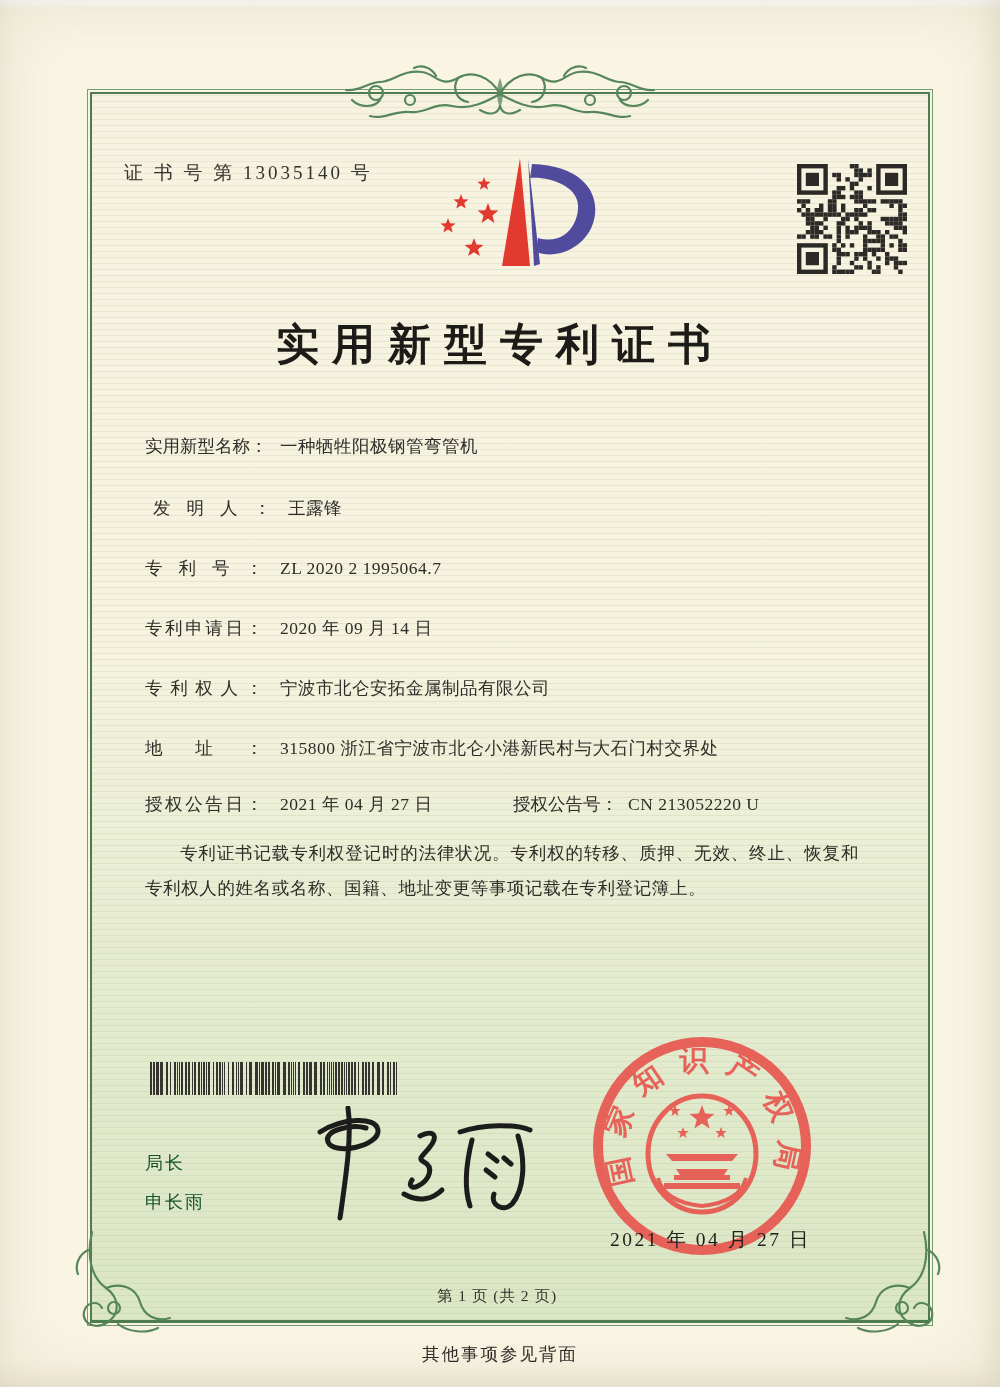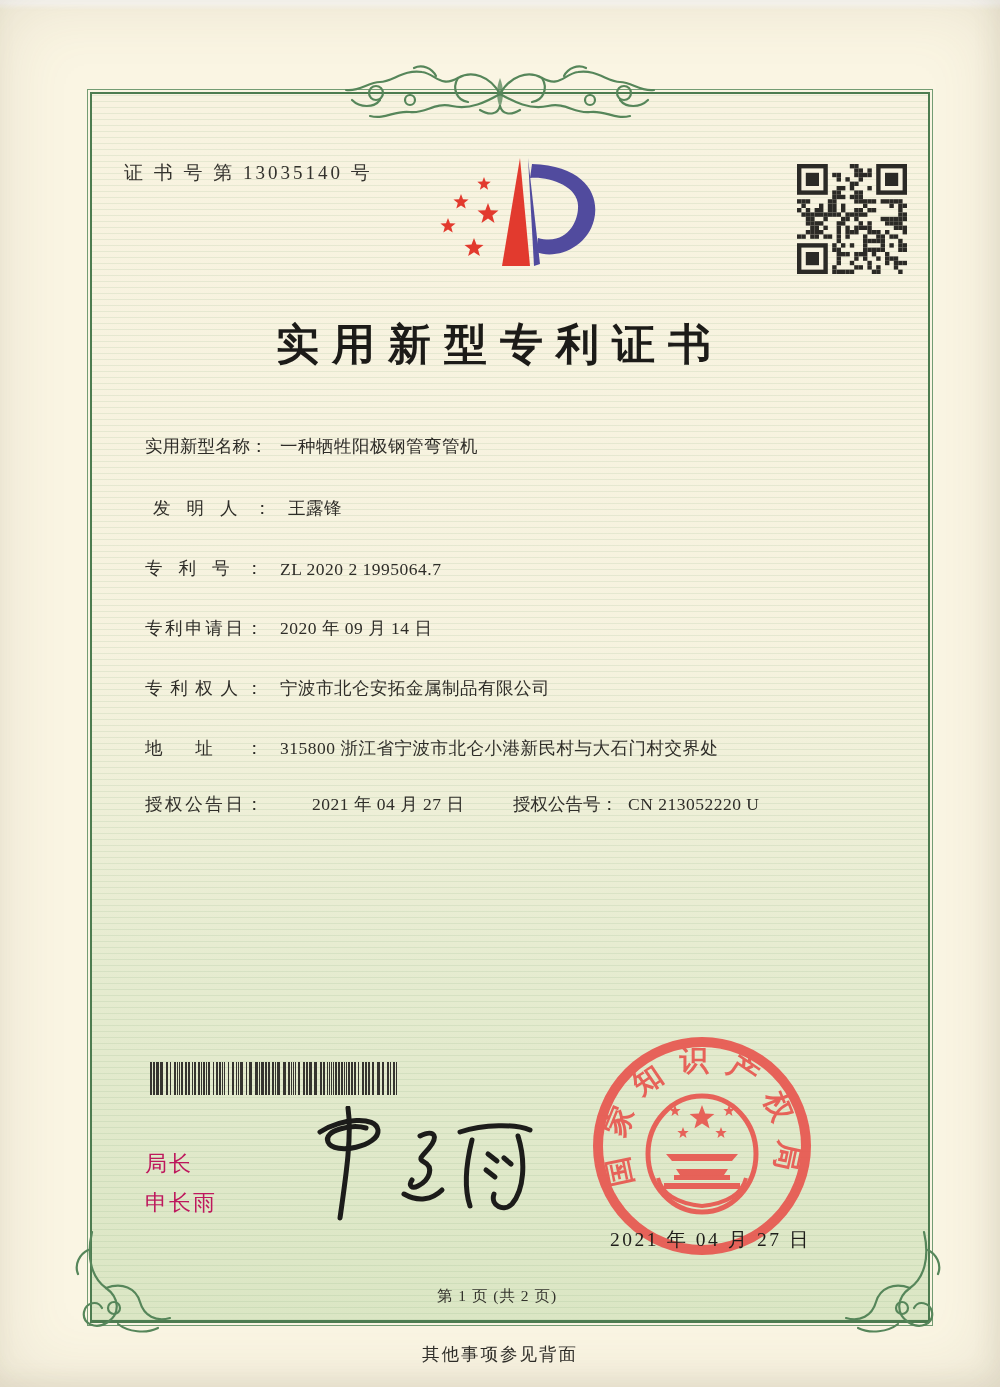--- a/index.html
+++ b/index.html
@@ -21,28 +21,28 @@
     outline-offset:2px;
     background:
       repeating-linear-gradient(0deg, rgba(125,168,120,.15) 0 1px, rgba(0,0,0,0) 1px 6px),
       linear-gradient(180deg, rgba(226,236,209,0) 0%, rgba(226,236,209,.08) 45%, rgba(214,229,194,.55) 72%, #dbe6c4 100%),
       #f8f3e0;
   }
   .abs{position:absolute;}
   .cert-no{left:124px;top:160px;font-size:19px;letter-spacing:3px;color:#33322d;}
   .title{left:0;top:316px;width:1000px;text-align:center;font-size:43px;font-weight:600;
     letter-spacing:13px;color:#1c1b18;}
-  .field-row{left:145px;width:720px;display:flex;align-items:flex-end;font-size:17.5px;color:#2e2d28;}
+  .field-row{left:145px;width:720px;display:flex;align-items:center;font-size:17.5px;color:#2e2d28;}
   .flabel{display:inline-block;width:118px;text-align:justify;text-align-last:justify;white-space:nowrap;}
   .fvalue{margin-left:17px;letter-spacing:.5px;white-space:nowrap;}
   .pair2{position:absolute;left:368px;display:flex;align-items:baseline;}
   .pair2 .fvalue{margin-left:10px;}
   .paras{left:145px;top:836px;width:714px;font-size:17.5px;color:#2e2d28;}
   .paras p{margin:0;text-indent:2em;line-height:35px;text-align:justify;letter-spacing:.6px;}
-  .officer{left:145px;top:1144px;font-size:22px;line-height:39px;color:#be185d;letter-spacing:2px;}
+  .officer{left:145px;top:1144px;font-size:18px;line-height:39px;color:#14532d;letter-spacing:2px;}
   .seal-date{left:610px;top:1226px;font-size:19.5px;letter-spacing:2.5px;color:#1f1e1b;}
   .page-num{left:0;top:1286px;width:994px;text-align:center;font-size:15.5px;letter-spacing:1px;color:#33322c;}
   .back-note{left:0;top:1342px;width:1000px;text-align:center;font-size:17.5px;letter-spacing:2px;color:#2e2d28;}
   .green-stroke{stroke:#56865a;fill:none;stroke-width:2.2;stroke-linecap:round;}
   svg{display:block;}
 </style>
 </head>
 <body>
 
 <div class="frame"></div>
@@ -326,30 +326,31 @@
   <span class="fvalue">2020 年 09 月 14 日</span>
 </div>
 <div class="abs field-row" style="top:676px;">
   <span class="flabel">专利权人：</span>
   <span class="fvalue">宁波市北仑安拓金属制品有限公司</span>
 </div>
 <div class="abs field-row" style="top:736px;">
   <span class="flabel">地址：</span>
   <span class="fvalue">315800 浙江省宁波市北仑小港新民村与大石门村交界处</span>
 </div>
-<div class="abs field-row" style="top:792px;gap:32px;">
+<div class="abs field-row" style="top:792px;">
   <span class="flabel">授权公告日：</span>
   <span class="fvalue">2021 年 04 月 27 日</span>
   <span class="pair2">
     <span>授权公告号：</span>
     <span class="fvalue">CN 213052220 U</span>
   </span>
 </div>
 
 <div class="abs paras">
+  <p>专利证书记载专利权登记时的法律状况。专利权的转移、质押、无效、终止、恢复和专利权人的姓名或名称、国籍、地址变更等事项记载在专利登记簿上。</p>
 </div>
 
 <svg class="abs" style="left:150px;top:1062px;" width="252" height="33" viewBox="0 0 252 33" id="barcode">
     <rect x="0" y="0" width="2" height="33" fill="#35342f"></rect>
     <rect x="3" y="0" width="2" height="33" fill="#35342f"></rect>
     <rect x="6" y="0" width="3" height="33" fill="#35342f"></rect>
     <rect x="10" y="0" width="3" height="33" fill="#35342f"></rect>
     <rect x="16" y="0" width="2" height="33" fill="#35342f"></rect>
     <rect x="20" y="0" width="1" height="33" fill="#35342f"></rect>
     <rect x="24" y="0" width="2" height="33" fill="#35342f"></rect>

